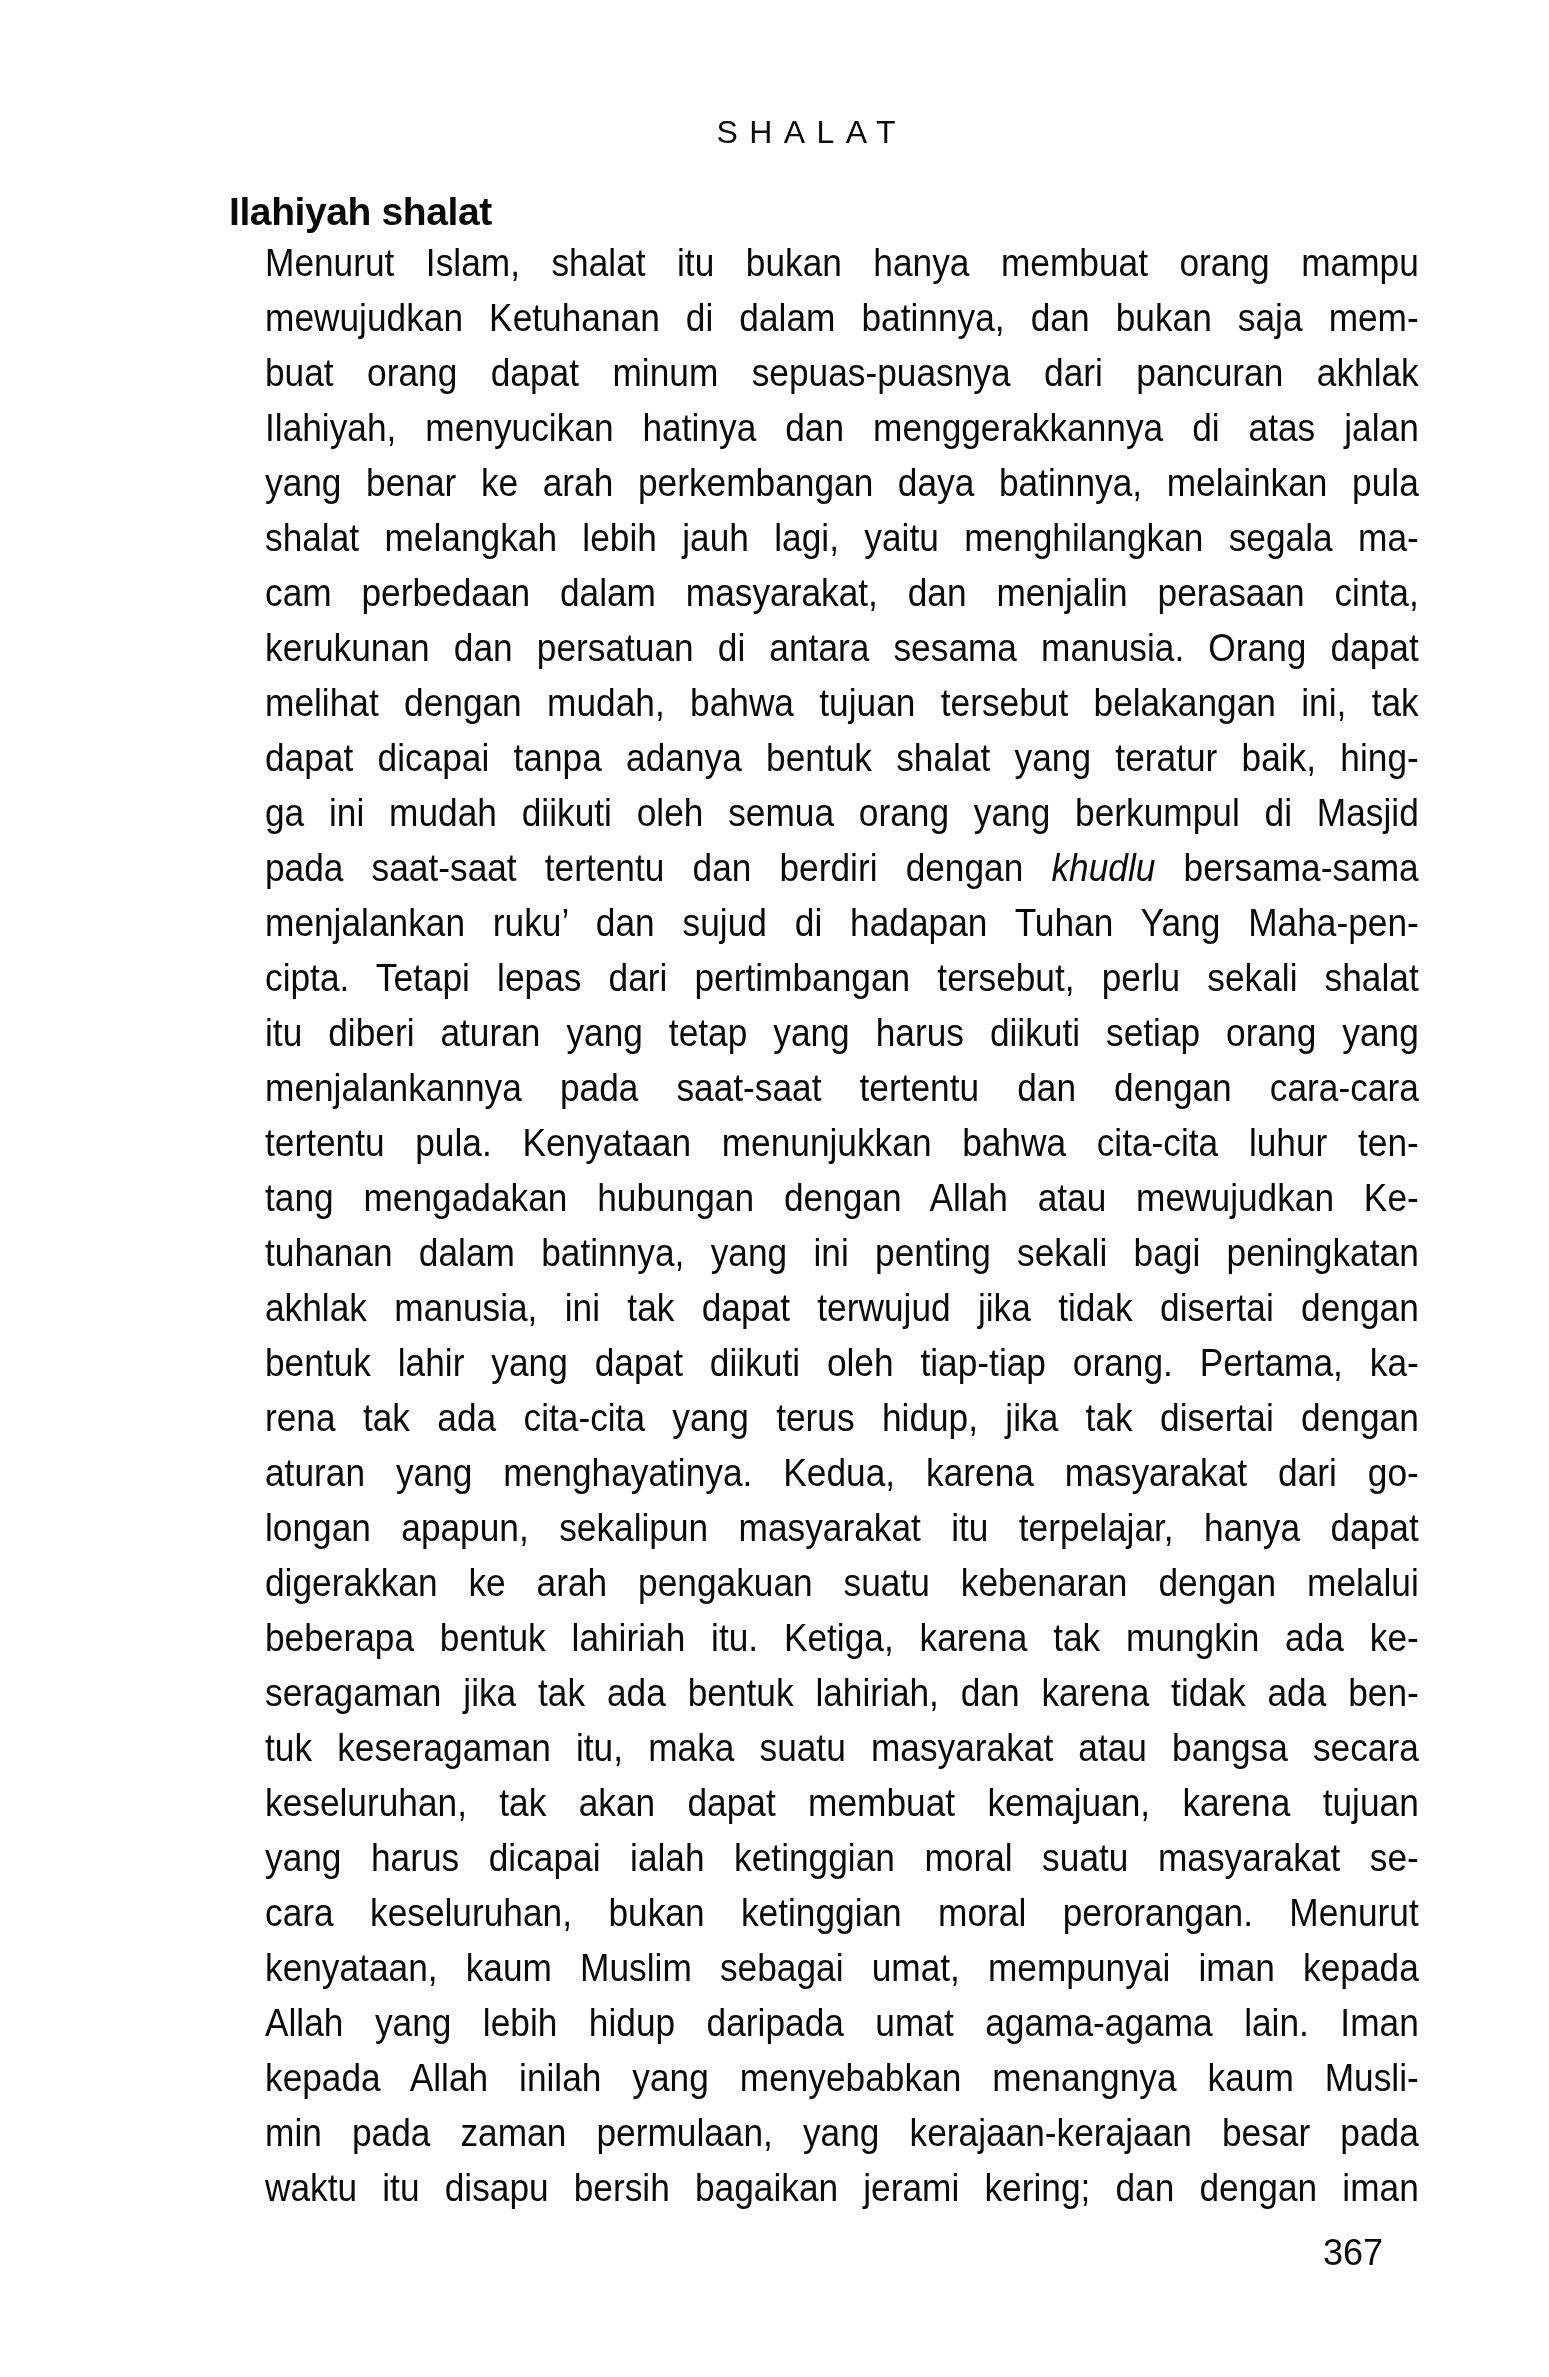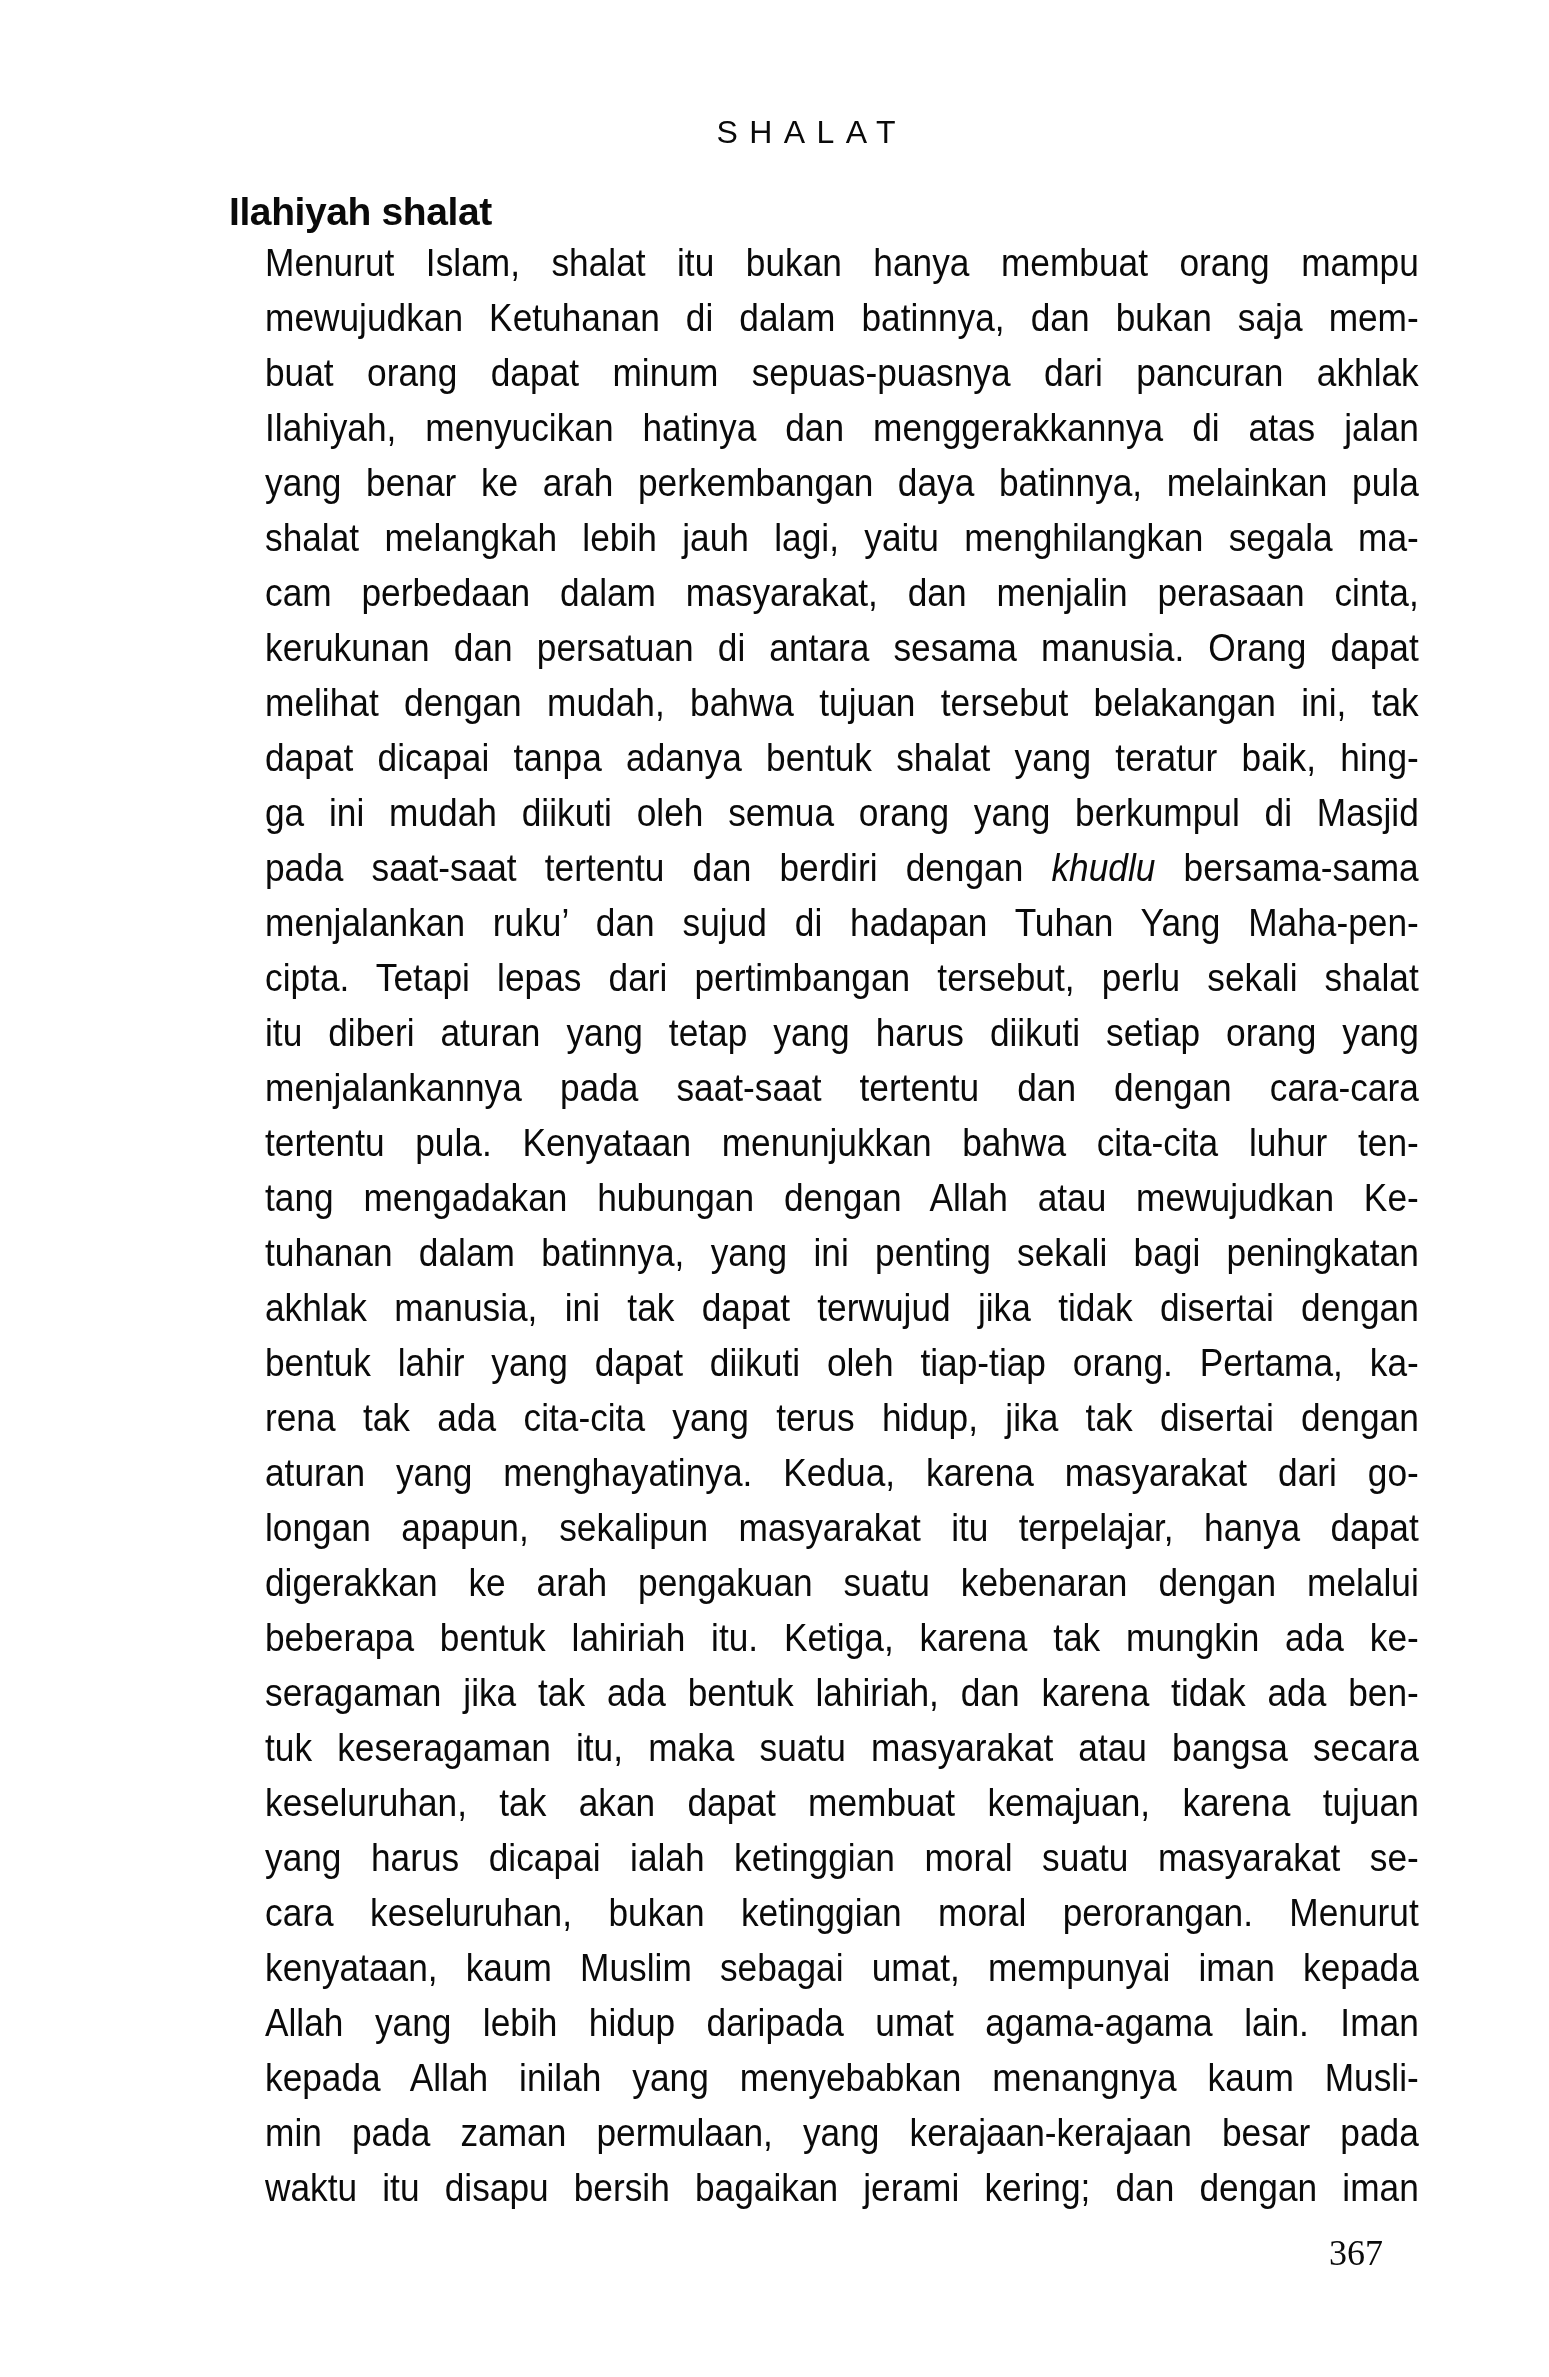--- a/index.html
+++ b/index.html
@@ -57,21 +57,20 @@
   }
   .it { font-style: italic; }
   .page-number {
     position: absolute;
     left: 229px;
     top: 2235px;
     width: 1154px;
     text-align: right;
     font-size: 36px;
     line-height: 36px;
-    font-family: Liberation Serif, serif;
   }
 </style>
 </head>
 <body>
 
 <div class="page">
 
   <div class="running-header">SHALAT</div>
 
   <div class="section-title">Ilahiyah shalat</div>

